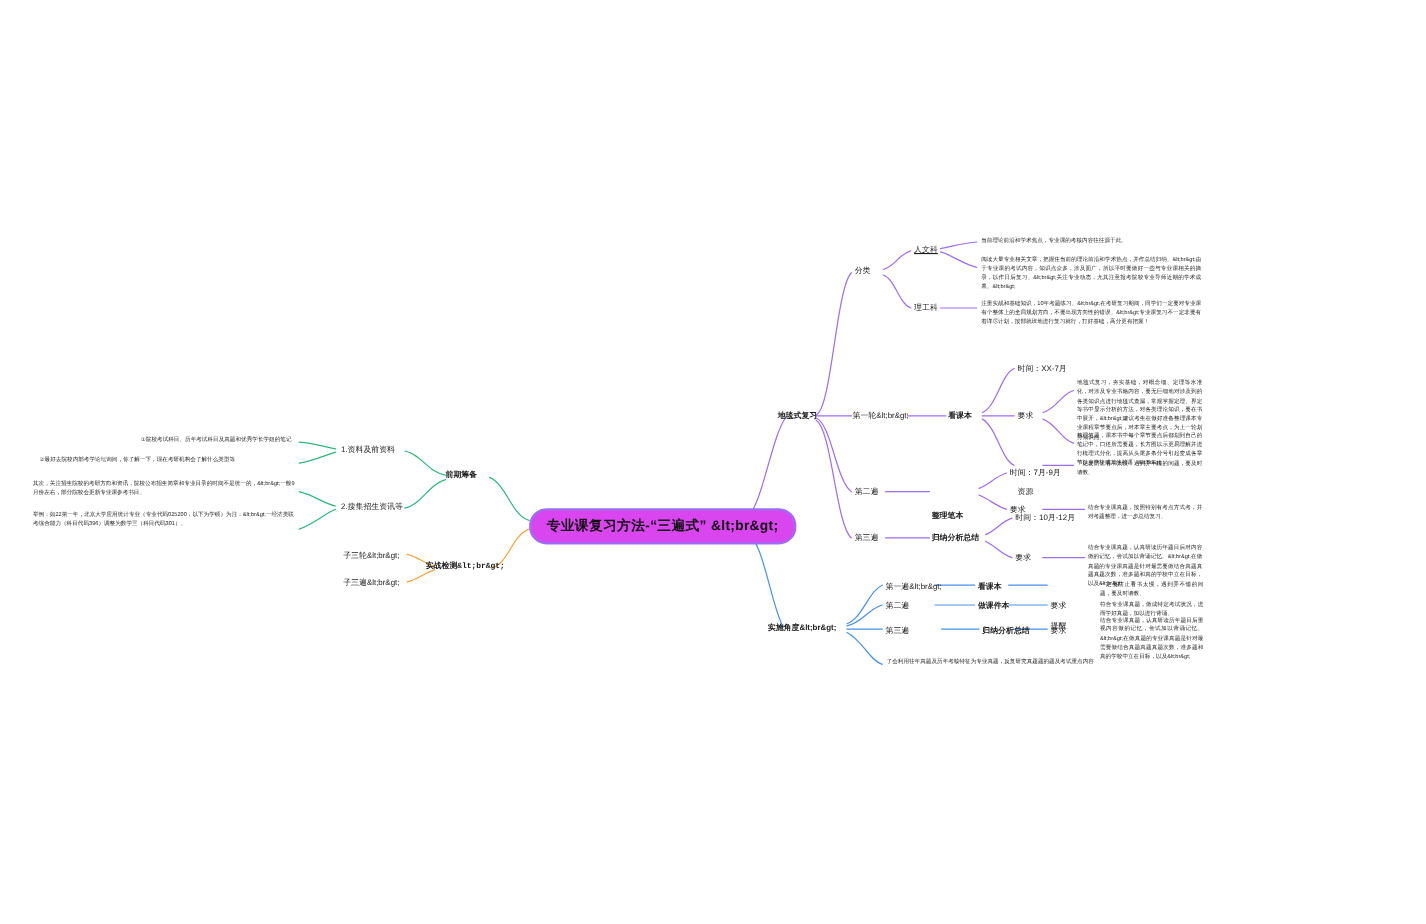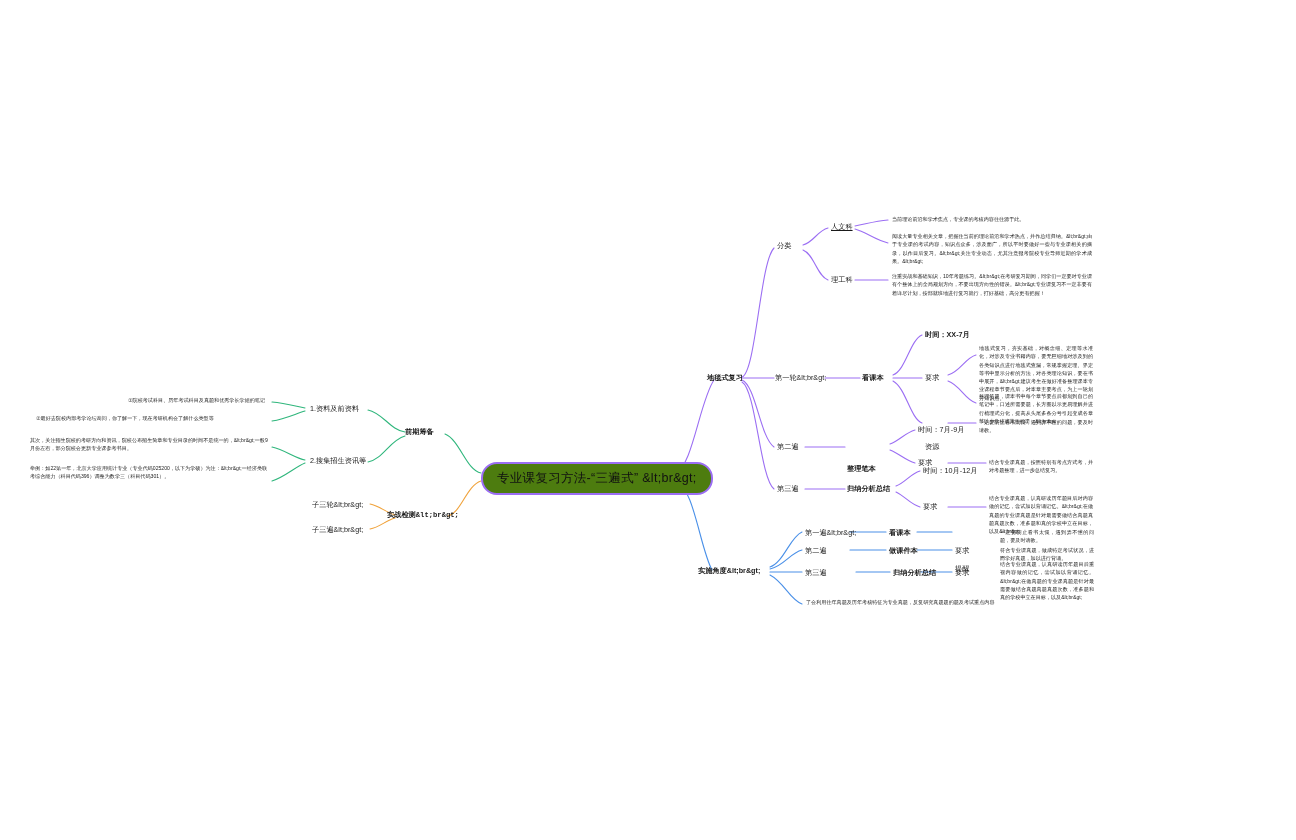--- a/index.html
+++ b/index.html
@@ -13,23 +13,23 @@
   #canvas{position:absolute;left:0;top:0;width:1296px;height:840px;}
   svg.links{position:absolute;left:0;top:0;width:1296px;height:840px;pointer-events:none;}
   .node{position:absolute;white-space:nowrap;}
 
   
   .root{
     left:481px;top:462px;
     padding:6px 14px;
     border:2px solid #9b6ef3;
     border-radius:16px;
-    background:#4d7c0f;
+    background:#d946ef;
     font-size:12.5px;
-    font-weight:normal;
+    font-weight:bold;
     color:#111;
     letter-spacing:.3px;
   }
 
   
   .lbl{
     font-size:7.2px;
     color:#1a1a1a;
     line-height:1.35;
   }
@@ -142,21 +142,21 @@
   <div class="node lbl" style="left:777px;top:241px;">分类</div>
   <div class="node lbl" style="left:831px;top:222px;text-decoration:underline;">人文科</div>
   <div class="node lbl" style="left:831px;top:275px;">理工科</div>
 
   <div class="para" style="left:892px;top:215px;width:200px;">当前理论前沿和学术焦点，专业课的考核内容往往源于此。</div>
   <div class="para" style="left:892px;top:232px;width:200px;">阅读大量专业相关文章，把握住当前的理论前沿和学术热点，并作总结归纳。&amp;lt;br&amp;gt;由于专业课的考试内容，知识点众多，涉及面广，所以平时要做好一些与专业课相关的摘录，以作日后复习。&amp;lt;br&amp;gt;关注专业动态，尤其注意报考院校专业导师近期的学术成果。&amp;lt;br&amp;gt;</div>
   <div class="para" style="left:892px;top:272px;width:200px;">注重实战和基础知识，10年考题练习。&amp;lt;br&amp;gt;在考研复习期间，同学们一定要对专业课有个整体上的全局规划方向，不要出现方向性的错误。&amp;lt;br&amp;gt;专业课复习不一定非要有着详尽计划，按部就班地进行复习就行，打好基础，高分更有把握！</div>
 
   <div class="node lbl" style="left:775px;top:373px;">第一轮&amp;lt;br&amp;gt;</div>
   <div class="node lbl b" style="left:862px;top:373px;">看课本</div>
-  <div class="node lbl" style="left:925px;top:330px;font-weight:bold;">时间：XX-7月</div>
+  <div class="node lbl" style="left:925px;top:330px;">时间：XX-7月</div>
   <div class="node lbl" style="left:925px;top:373px;">要求</div>
   <div class="node lbl" style="left:925px;top:442px;">资源</div>
 
   <div class="para" style="left:979px;top:344px;width:114px;">地毯式复习，夯实基础，对概念细、定理等水准化，对涉及专业书籍内容，要无巨细地对涉及到的各类知识点进行地毯式查漏，常规掌握定理、界定等书中显示分析的方法，对各类理论知识，要在书中展开，&amp;lt;br&amp;gt;建议考生在做好准备整理课本专业课程章节要点后，对本章主要考点，为上一轮划分知识点。</div>
   <div class="para" style="left:979px;top:392px;width:114px;">整理笔题，课本书中每个章节要点后都划到自己的笔记中，口述所需要题，长方图以示更易理解并进行梳理式分化，提高从头尾多条分号引起变成各章节以少学校或其他的课，&amp;lt;br&amp;gt;</div>
   <div class="para" style="left:979px;top:418px;width:114px;">一定要防止看书太慢，遇到弄不懂的问题，要及时请教。</div>
 
   <div class="node lbl" style="left:777px;top:442px;">第二遍</div>
   <div class="node lbl b" style="left:847px;top:442px;margin-top:22px;">整理笔本</div>
   <div class="node lbl" style="left:918px;top:425px;">时间：7月-9月</div>

